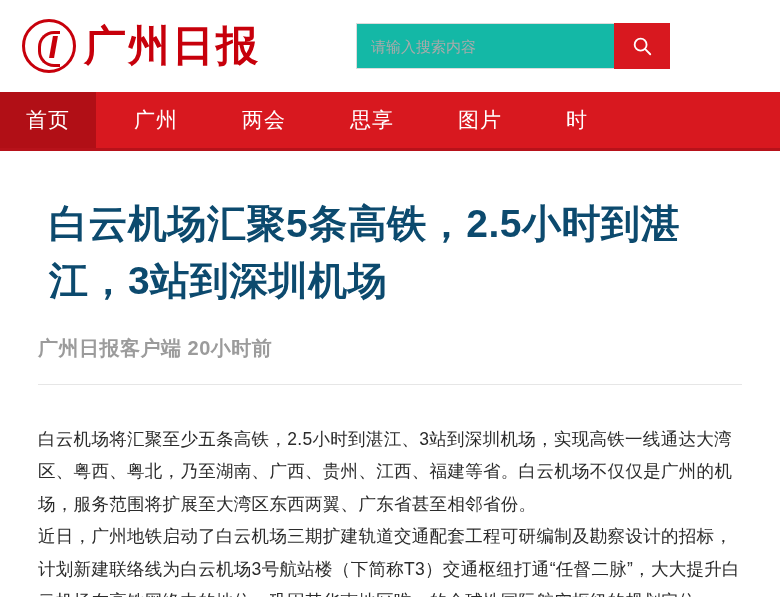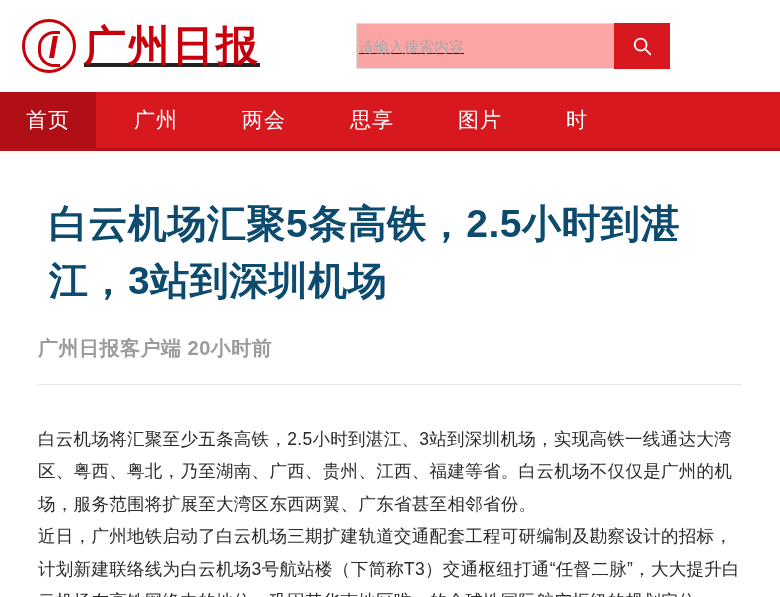--- a/index.html
+++ b/index.html
@@ -16,21 +16,20 @@
     color: #222;
   }
 
   
   .header {
     height: 92px;
     display: flex;
     align-items: center;
     padding: 0 0 0 22px;
     background: #ffffff;
-    text-decoration: underline;
   }
   .logo {
     display: flex;
     align-items: center;
     gap: 8px;
   }
   .logo-mark {
     width: 54px;
     height: 54px;
     border: 3px solid #c7000b;
@@ -75,23 +74,23 @@
     align-items: stretch;
     height: 46px;
     width: 314px;
   }
   .search-input {
     flex: 1 1 auto;
     border: 1px solid #dcdcdc;
     border-right: none;
     font-size: 15px;
     color: #333;
-    padding: 0 2px;
+    padding: 0 14px;
     outline: none;
-    background: #fca5a5;
+    background: #14b8a6;
     font-family: "Liberation Sans", "DejaVu Sans", sans-serif;
   }
   .search-input::placeholder { color: #aaaaaa; }
   .search-btn {
     width: 56px;
     background: #d8181f;
     border: none;
     cursor: pointer;
     display: flex;
     align-items: center;

